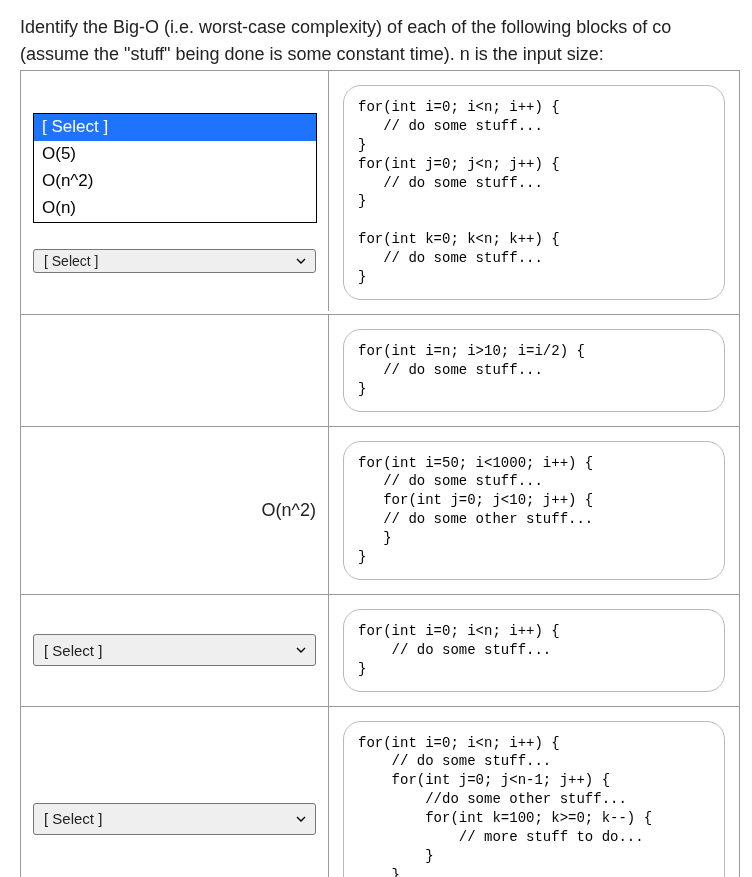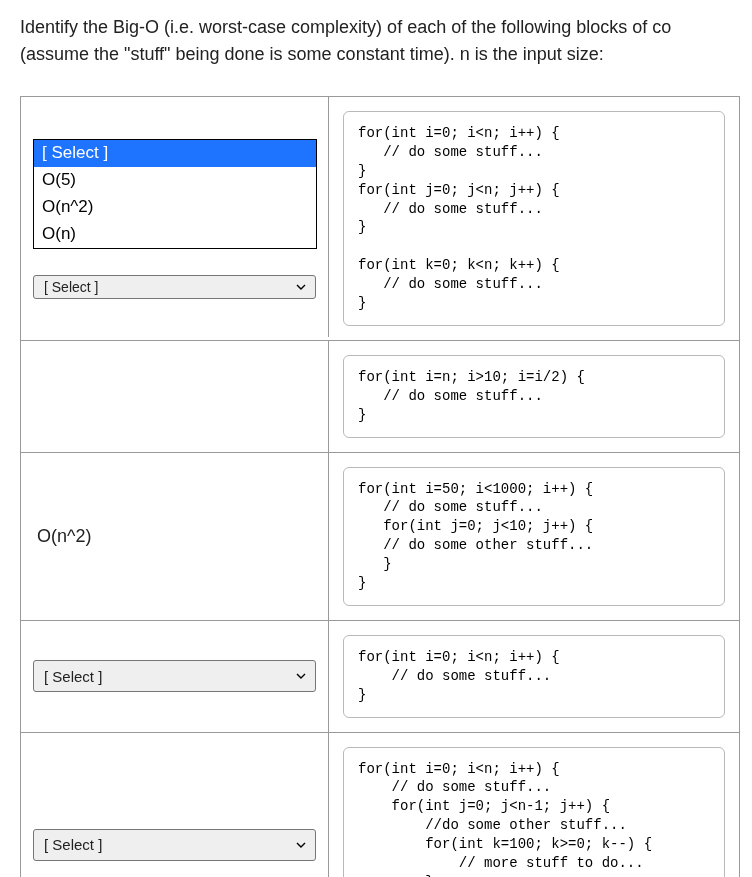--- a/index.html
+++ b/index.html
@@ -10,21 +10,21 @@
     color: #222;
     background: #fff;
   }
   .page {
     width: 752px;
     padding: 14px 0 0 20px;
   }
   .prompt {
     font-size: 18px;
     line-height: 1.5;
-    margin-bottom: 28px;
+    margin-bottom: 2px;
     white-space: nowrap;
     overflow: hidden;
   }
   .prompt-line2 {
     display: block;
     white-space: normal;
   }
   .question-wrap {
     border: 1px solid #9a9a9a;
     border-bottom: none;
@@ -34,30 +34,31 @@
     display: flex;
     border-bottom: 1px solid #9a9a9a;
   }
   .left-cell {
     width: 308px;
     border-right: 1px solid #9a9a9a;
     padding: 10px 12px;
     display: flex;
     align-items: center;
     position: relative;
+    justify-content: flex-end;
   }
   .right-cell {
     flex: 1;
     padding: 14px 14px;
   }
   pre.code {
     margin: 0;
     padding: 12px 14px;
     border: 1px solid #b9b9b9;
-    border-radius: 6px;
+    border-radius: 18px;
     font-family: Consolas, "Courier New", monospace;
     font-size: 14px;
     line-height: 1.35;
     white-space: pre;
     color: #000;
     background: #fff;
   }
   .select {
     width: 100%;
     height: 32px;

